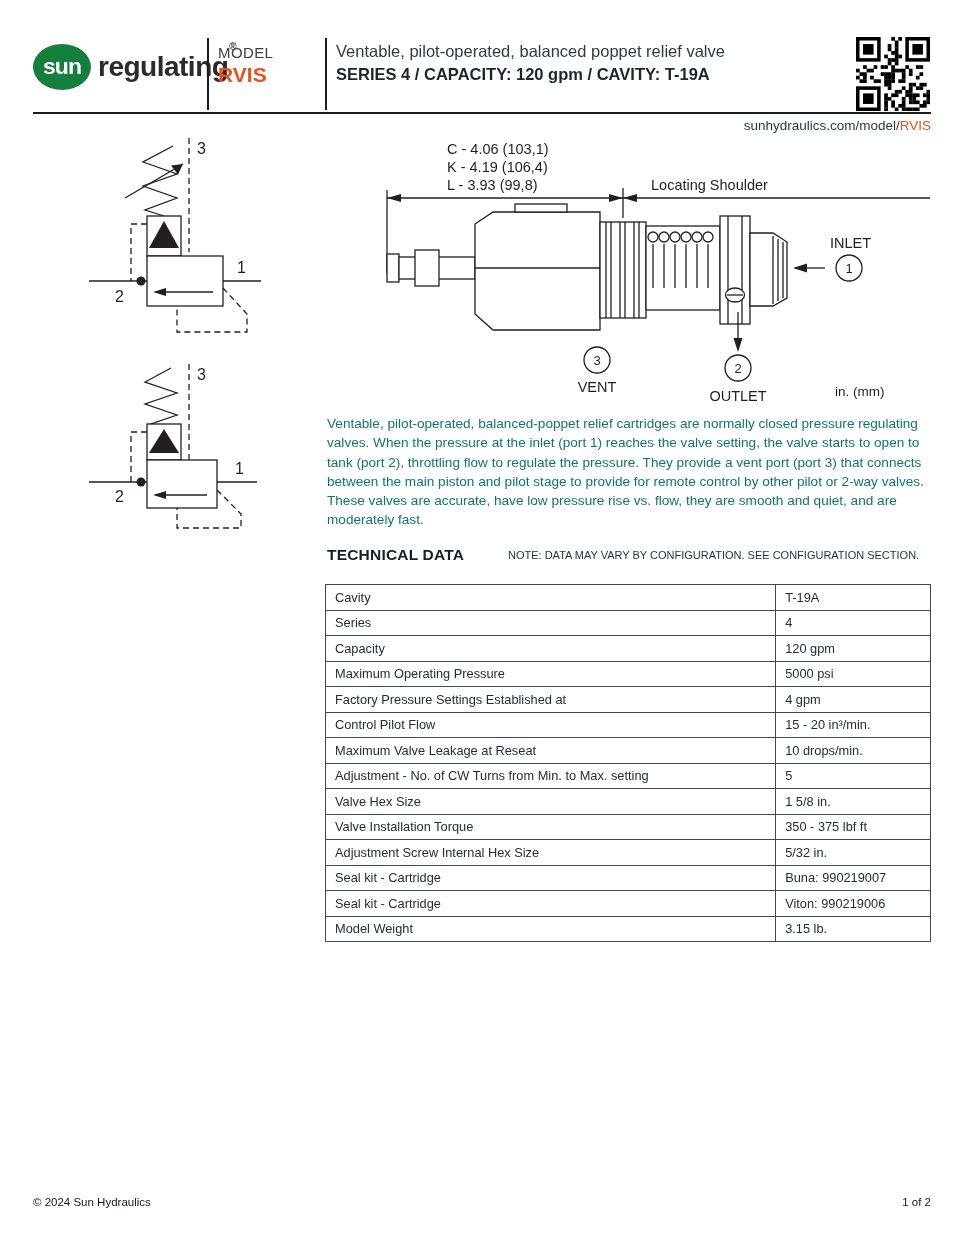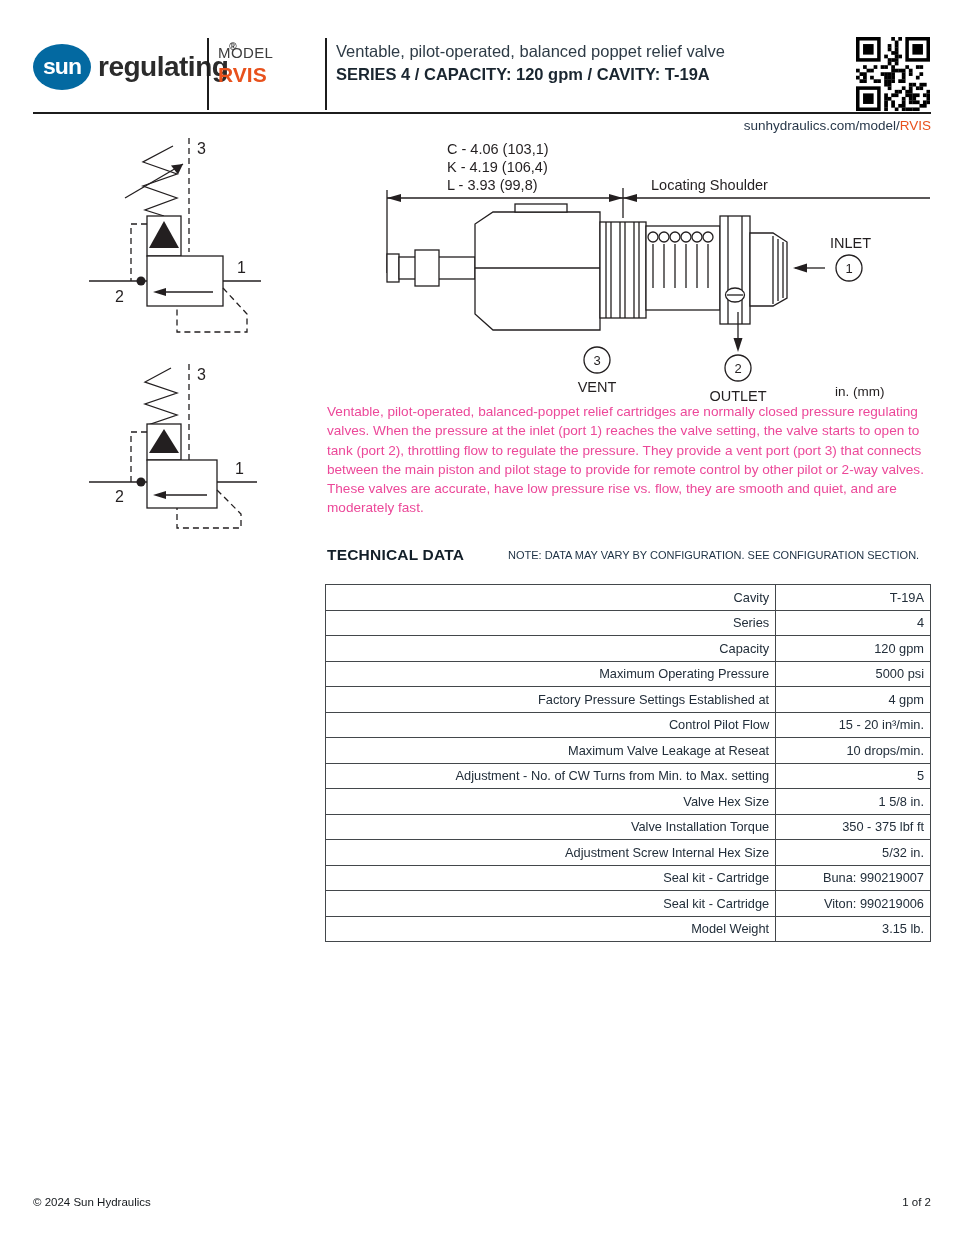--- a/index.html
+++ b/index.html
@@ -3,21 +3,21 @@
 <meta charset="utf-8">
 <style>
   html,body{margin:0;padding:0;background:#e9e9e9;}
   .page{
     position:relative;width:955px;height:1238px;margin:0 auto;background:#ffffff;
     font-family:"Liberation Sans", sans-serif;color:#2f3845;overflow:hidden;
   }
   
   .logo{position:absolute;left:33px;top:44px;display:flex;align-items:center;}
   .logo-circle{
-    width:58px;height:46px;background:#0369a1;border-radius:50%;
+    width:58px;height:46px;background:#15803d;border-radius:50%;
     display:flex;align-items:center;justify-content:center;
   }
   .logo-sun{color:#fff;font-weight:bold;font-size:23px;letter-spacing:-1px;transform:scaleY(.92);}
   .logo-word{font-size:28px;font-weight:bold;color:#2b2b2b;letter-spacing:-.5px;margin-left:7px;}
   .logo-reg{font-size:10px;color:#2b2b2b;vertical-align:top;position:relative;top:-10px;left:1px;}
   .vdiv{position:absolute;top:38px;width:1.5px;height:72px;background:#1c1c1c;}
   .vdiv1{left:207px;} .vdiv2{left:325px;}
   .hrule{position:absolute;left:33px;top:112px;width:898px;height:2px;background:#1c1c1c;}
   .model-label{position:absolute;left:218px;top:44px;font-size:15px;color:#3d3d3d;letter-spacing:.4px;}
   .model-value{position:absolute;left:218px;top:63px;font-size:21px;font-weight:bold;color:#e8511c;}
@@ -28,30 +28,30 @@
   .url-line .model-part{color:#e8511c;}
   
   .sym1{position:absolute;left:85px;top:132px;}
   .sym2{position:absolute;left:85px;top:360px;}
   .mainDraw{position:absolute;left:375px;top:138px;}
   svg text{font-family:"Liberation Sans", sans-serif;fill:#231f20;}
   .draw-stroke{stroke:#231f20;fill:none;stroke-width:1.3;}
   .draw-fillw{stroke:#231f20;fill:#ffffff;stroke-width:1.3;}
   .dash{stroke-dasharray:6 4;}
   
-  .desc{position:absolute;left:327px;top:402px;width:604px;font-size:13.6px;line-height:19.3px;color:#ec4899;}
+  .desc{position:absolute;left:327px;top:414px;width:604px;font-size:13.6px;line-height:19.3px;color:#0f766e;}
   
   .tech-head{position:absolute;left:327px;top:546px;font-size:15.5px;font-weight:bold;color:#131f29;letter-spacing:.2px;}
   .tech-note{position:absolute;left:508px;top:549px;font-size:11px;color:#1d3144;}
   table.spec{
     position:absolute;left:325px;top:584px;width:606px;border-collapse:collapse;
     font-size:12.8px;color:#222e3a;
   }
   table.spec td{
-    border:1px solid #43474b;height:25.5px;padding:0 6px 0 9px;box-sizing:border-box;vertical-align:middle;text-align:right;
+    border:1px solid #43474b;height:25.5px;padding:0 6px 0 9px;box-sizing:border-box;vertical-align:middle;
   }
   td.cell-label{width:451px;}
   td.cell-value{width:155px;}
   
   .foot-left{position:absolute;left:33px;top:1196px;font-size:11.5px;color:#15191d;}
   .foot-right{position:absolute;right:24px;top:1196px;font-size:11.5px;color:#15191d;margin-left:8px;}
 </style>
 </head>
 <body>
 

